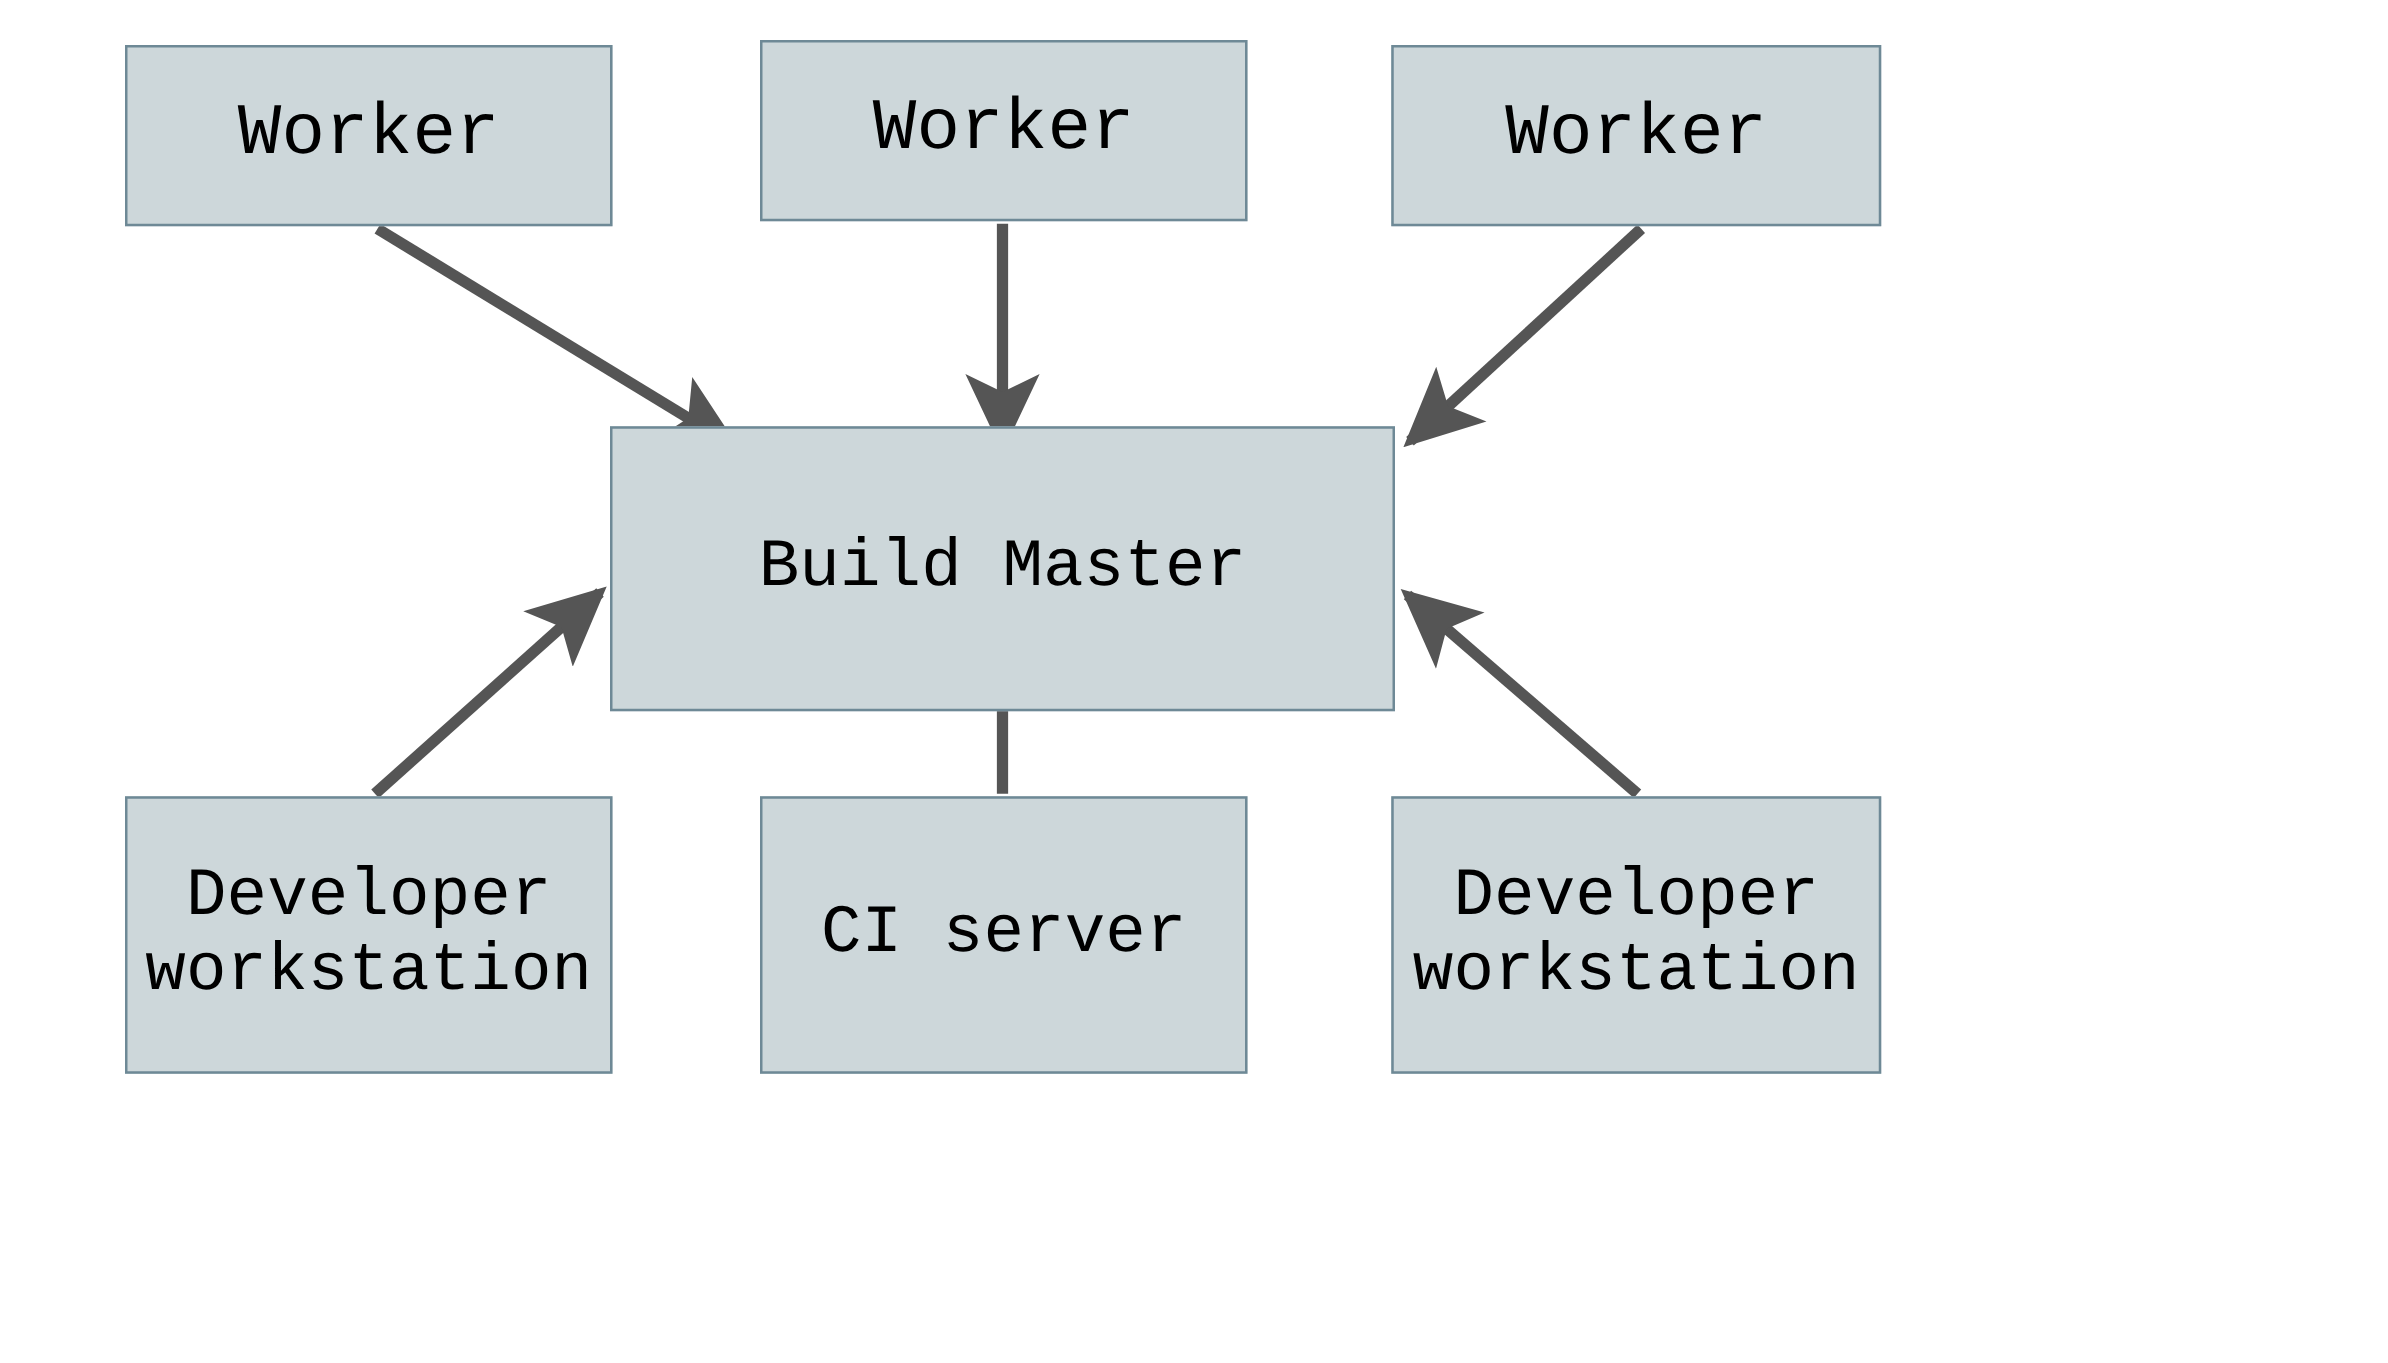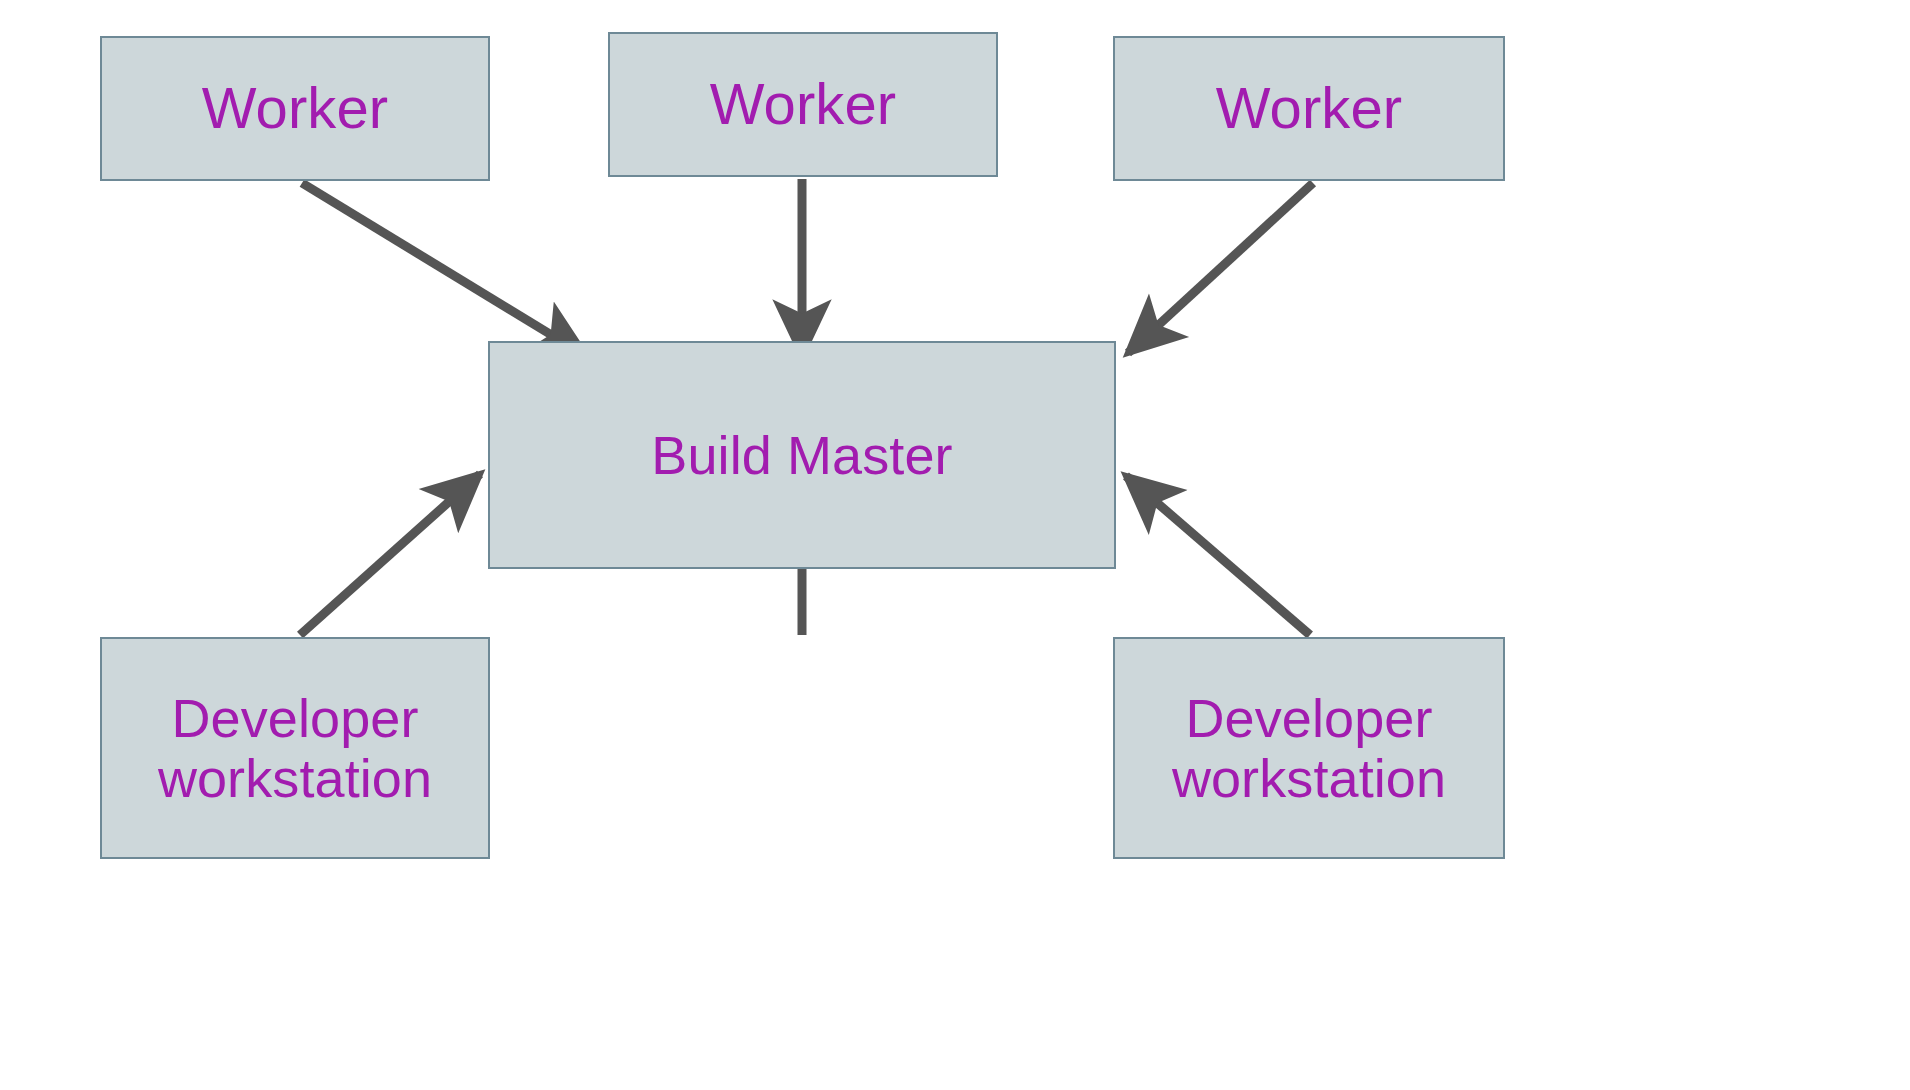--- a/index.html
+++ b/index.html
@@ -28,25 +28,26 @@
   }
   .node {
     position: absolute;
     box-sizing: border-box;
     background: #cdd7da;
     border: 2px solid #6e8996;
     display: flex;
     align-items: center;
     justify-content: center;
     text-align: center;
-    color: #a21caf;
+    color: #000000;
     line-height: 1.12;
     white-space: pre-line;
     font-weight: 400;
     letter-spacing: 0.1px;
+    font-family: Liberation Mono, monospace;
   }
   .node-label {
     display: block;
     width: 100%;
     padding: 0 6px;
     box-sizing: border-box;
   }
   
   #node-worker-1 { left: 100px;  top: 36px;  width: 390px; height: 145px; font-size: 58px; }
   #node-worker-2 { left: 608px;  top: 32px;  width: 390px; height: 145px; font-size: 58px; }
@@ -95,19 +96,22 @@
 
   <div class="node" id="node-build-master">
     <span class="node-label">Build Master</span>
   </div>
 
   <div class="node" id="node-dev-ws-1">
     <span class="node-label">Developer
 workstation</span>
   </div>
 
+  <div class="node" id="node-ci-server">
+    <span class="node-label">CI server</span>
+  </div>
 
   <div class="node" id="node-dev-ws-2">
     <span class="node-label">Developer
 workstation</span>
   </div>
 
 </div>
 
 </body></html>

